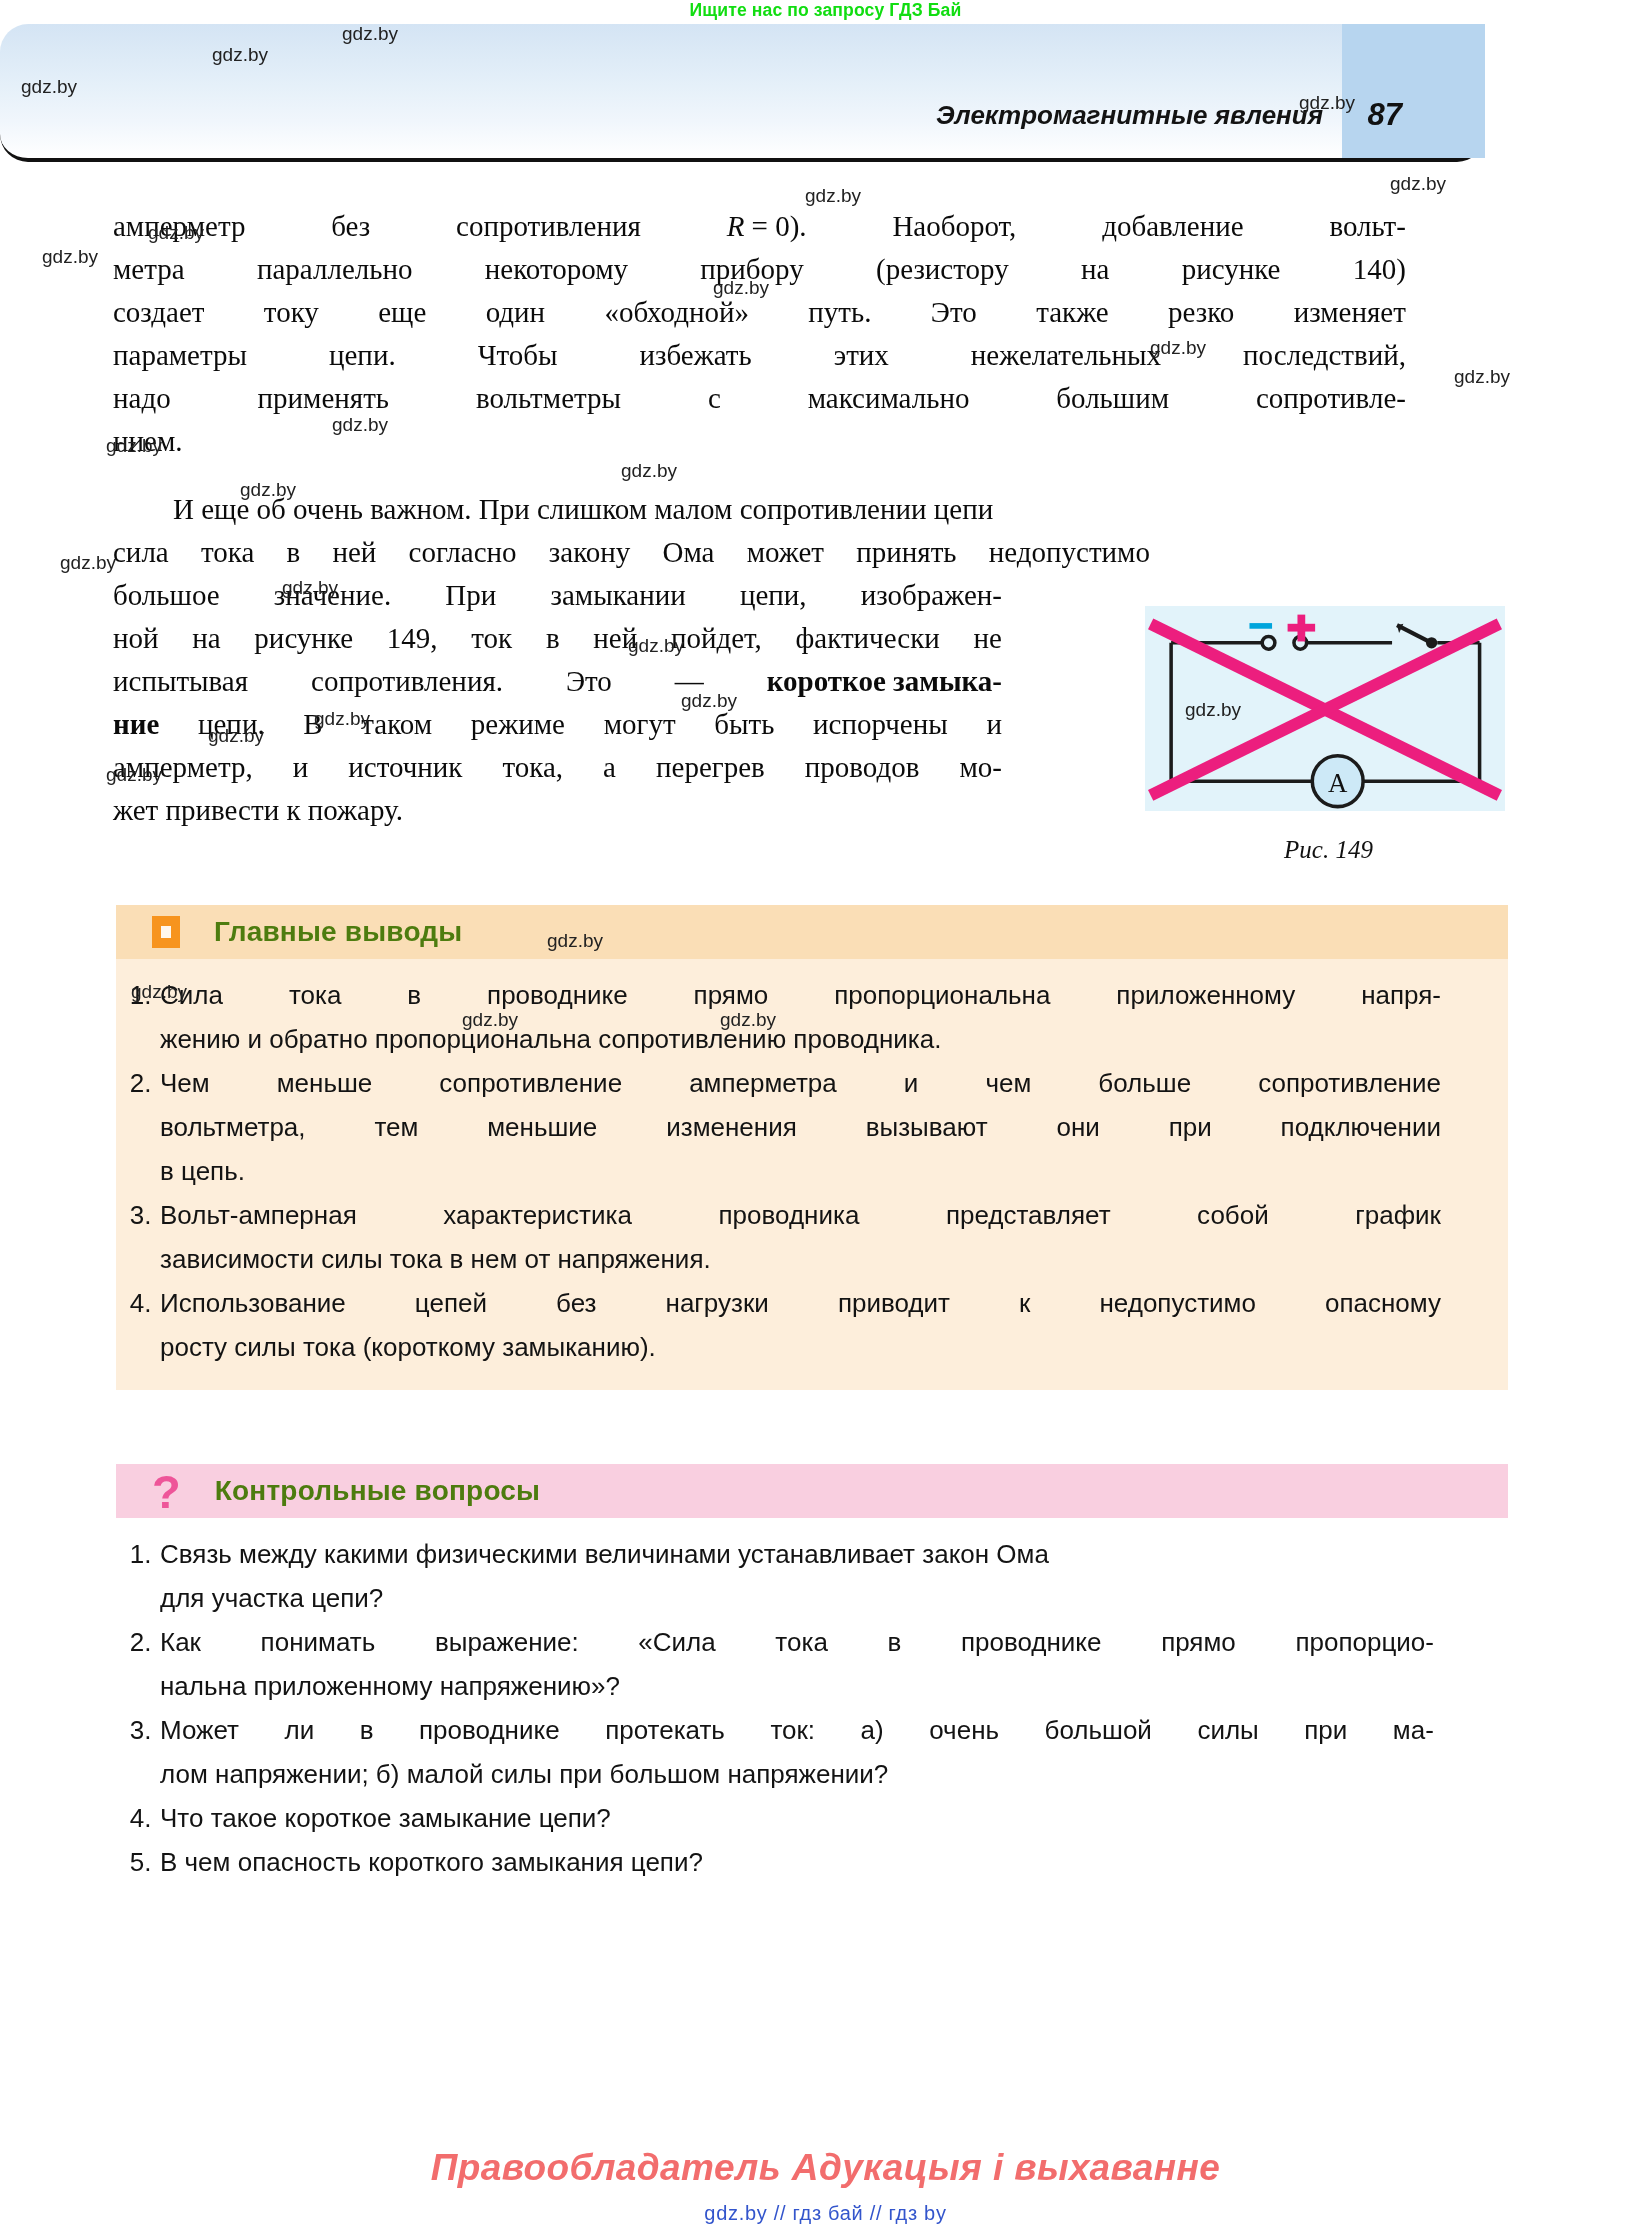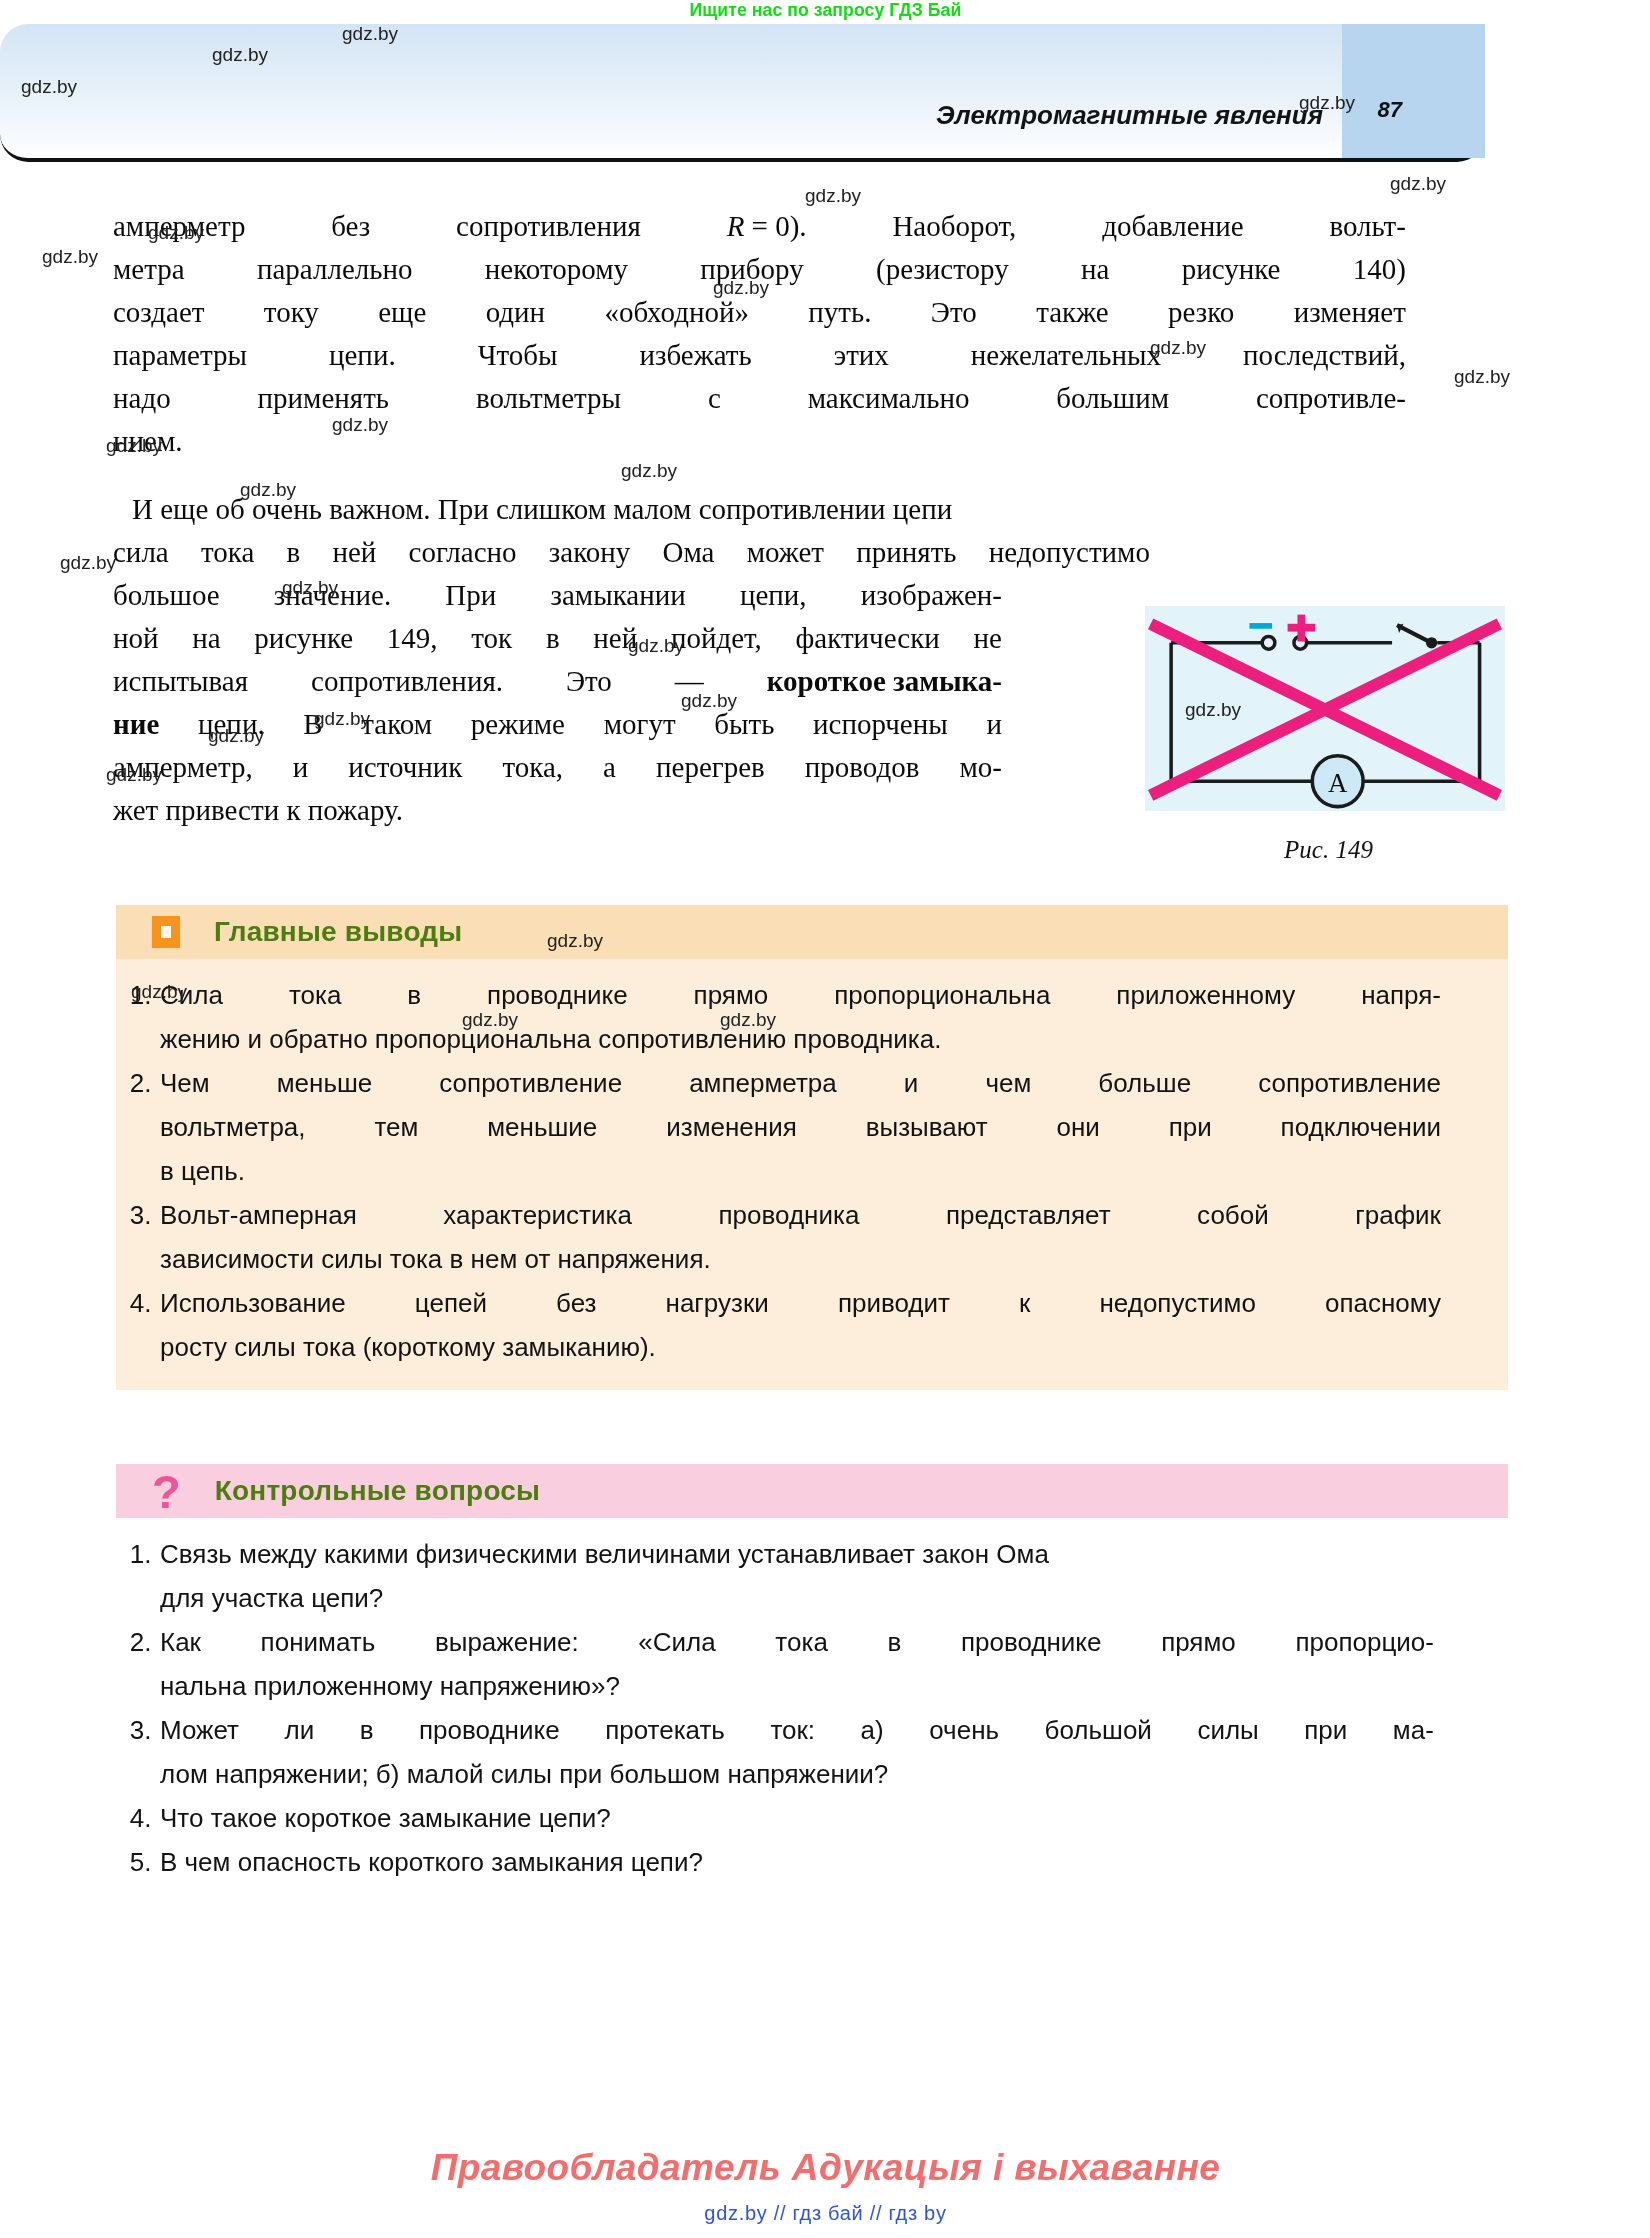--- a/index.html
+++ b/index.html
@@ -56,21 +56,21 @@
     font-size: 26px;
     white-space: nowrap;
   }
   .runhead-pageno {
     position: absolute;
     right: 83px; top: 73px;
     color: #111111;
     font-family: "Liberation Sans", sans-serif;
     font-style: italic;
     font-weight: bold;
-    font-size: 22px;
+    font-size: 31px;
   }
 
   
   .bodytext {
     position: absolute;
     left: 113px;
     width: 1293px;
     color: #0b0b0b;
     font-family: "Liberation Serif", serif;
     font-size: 29px;
@@ -263,21 +263,21 @@
         <span>вольтметры</span>
         <span>с</span>
         <span>максимально</span>
         <span>большим</span>
         <span>сопротивле-</span>
     </span>
     <span class="ln">нием.</span>
   </div>
 
   <div class="bodytext para2">
-    <span class="ln" style="margin-left:19px;">И еще об очень важном. При слишком малом сопротивлении цепи</span>
+    <span class="ln" style="margin-left:60px;">И еще об очень важном. При слишком малом сопротивлении цепи</span>
     <span class="jst">
       <span>сила</span>
         <span>тока</span>
         <span>в</span>
         <span>ней</span>
         <span>согласно</span>
         <span>закону</span>
         <span>Ома</span>
         <span>может</span>
         <span>принять</span>

